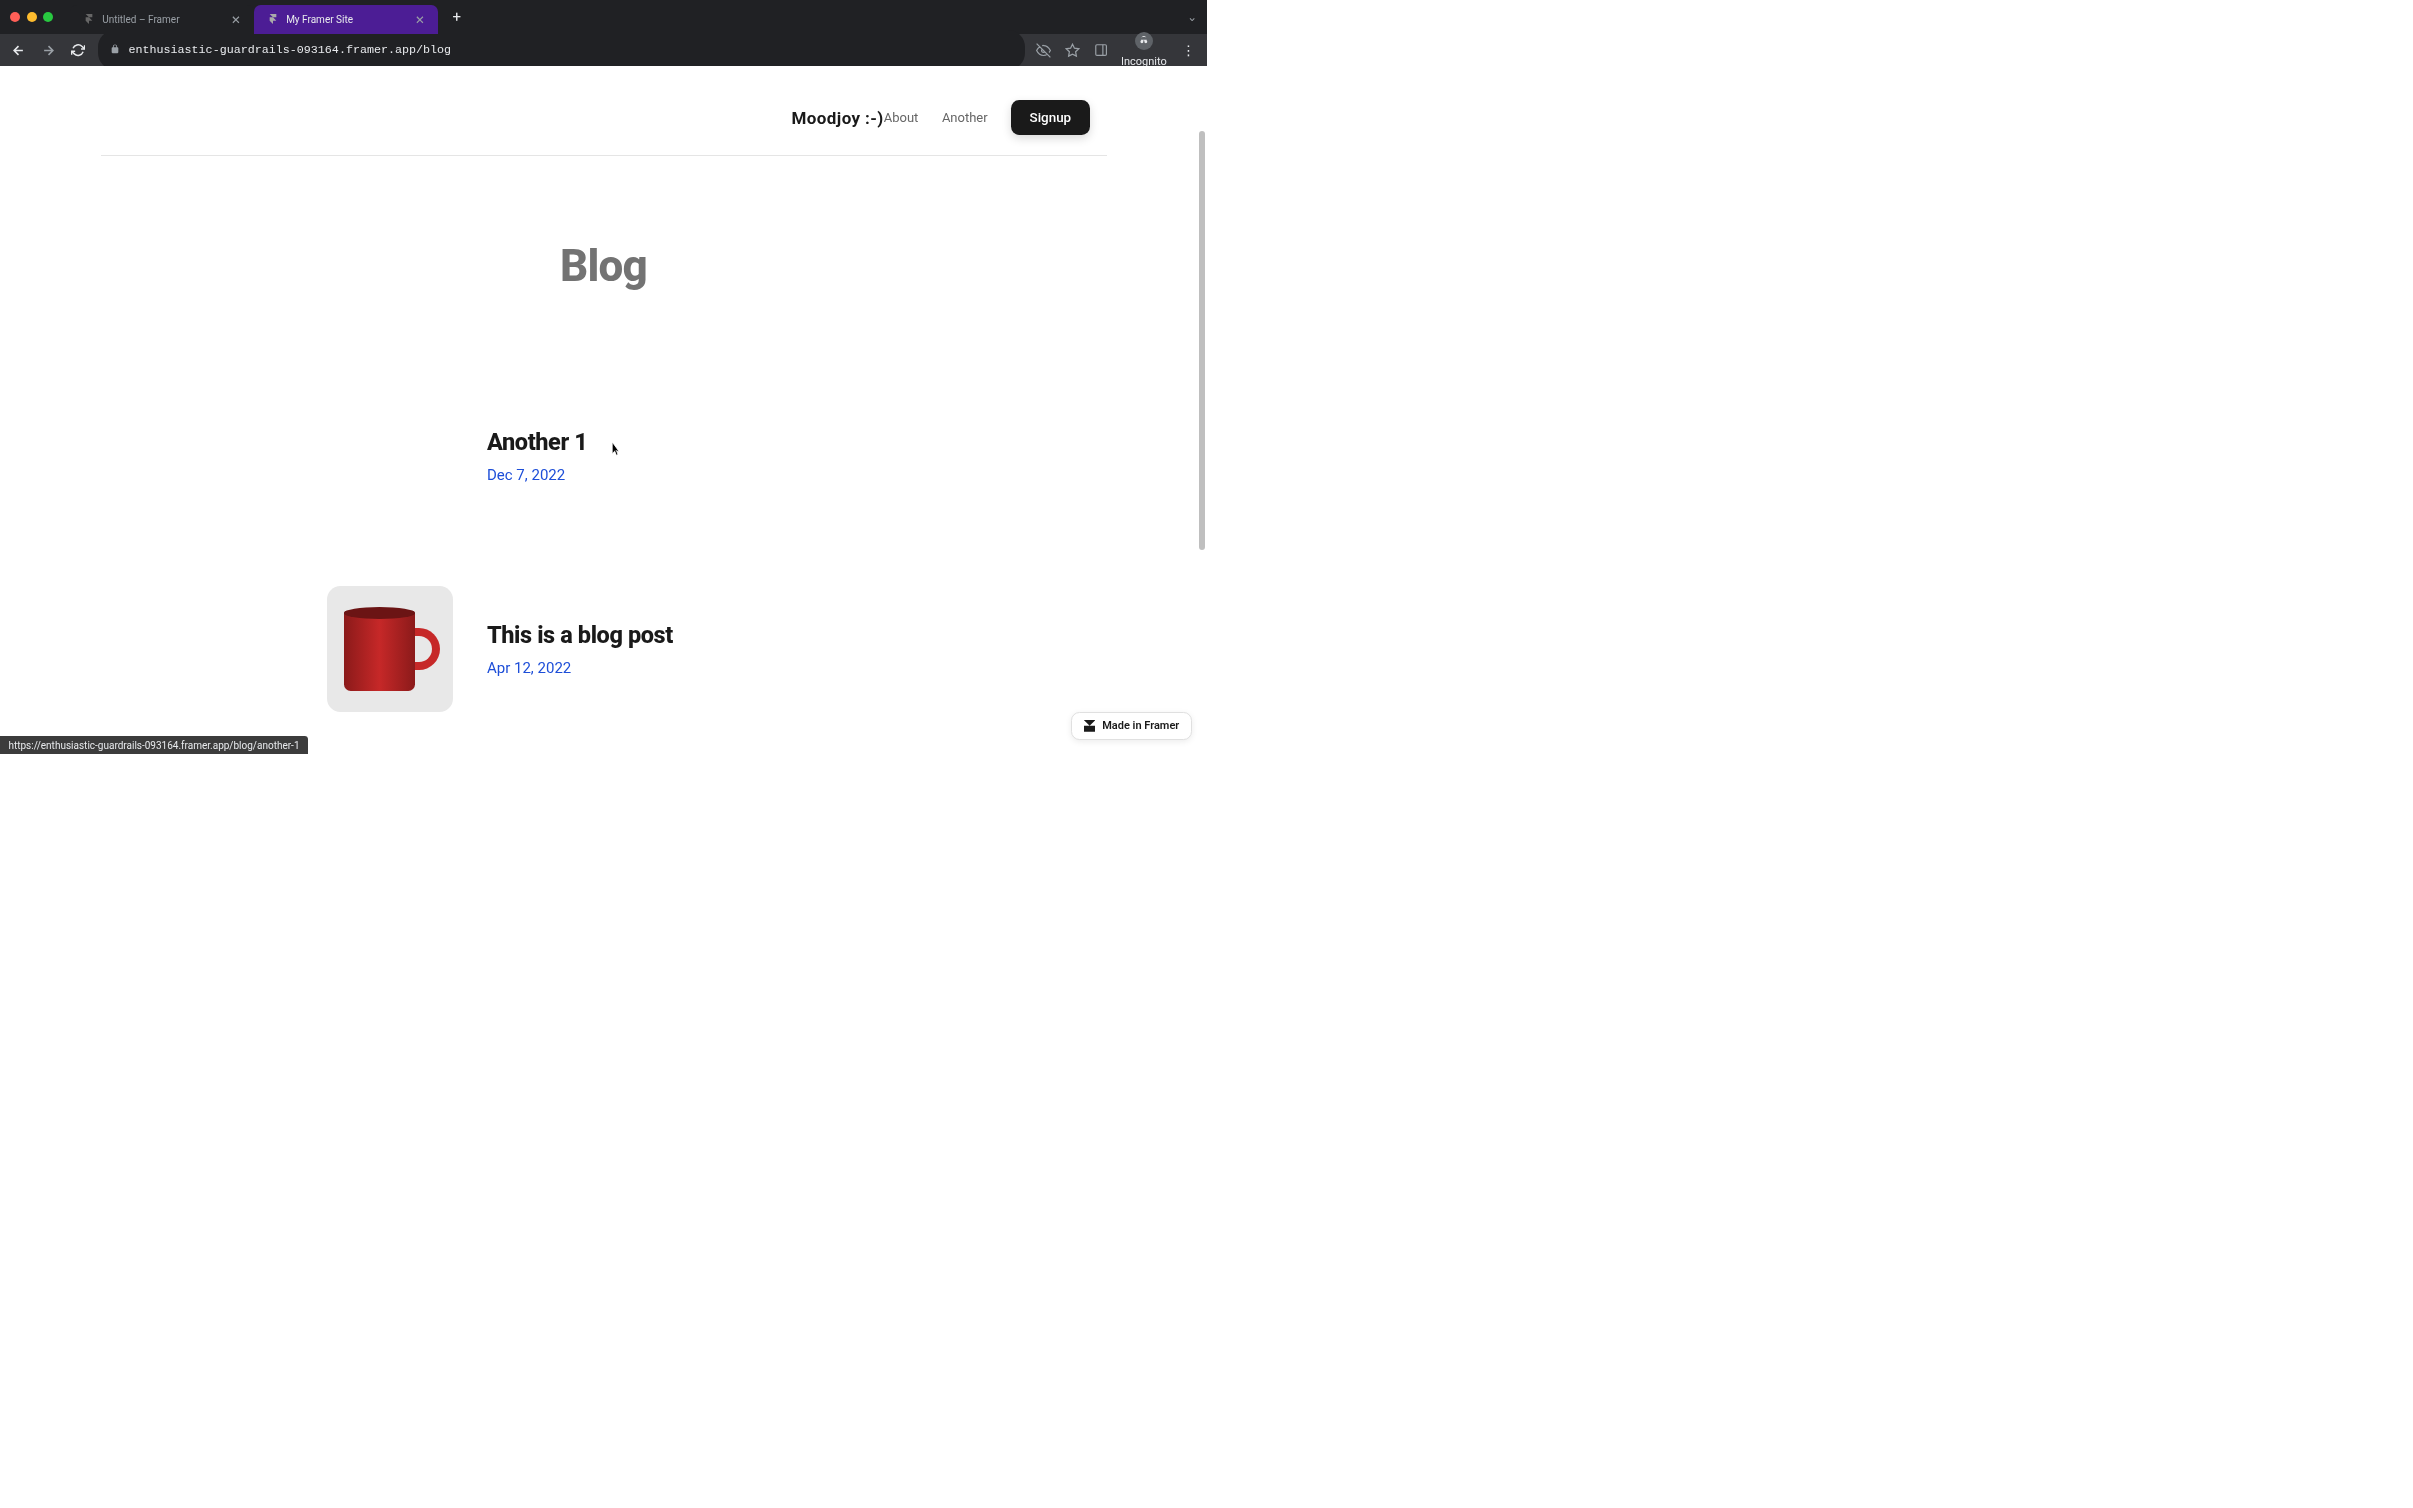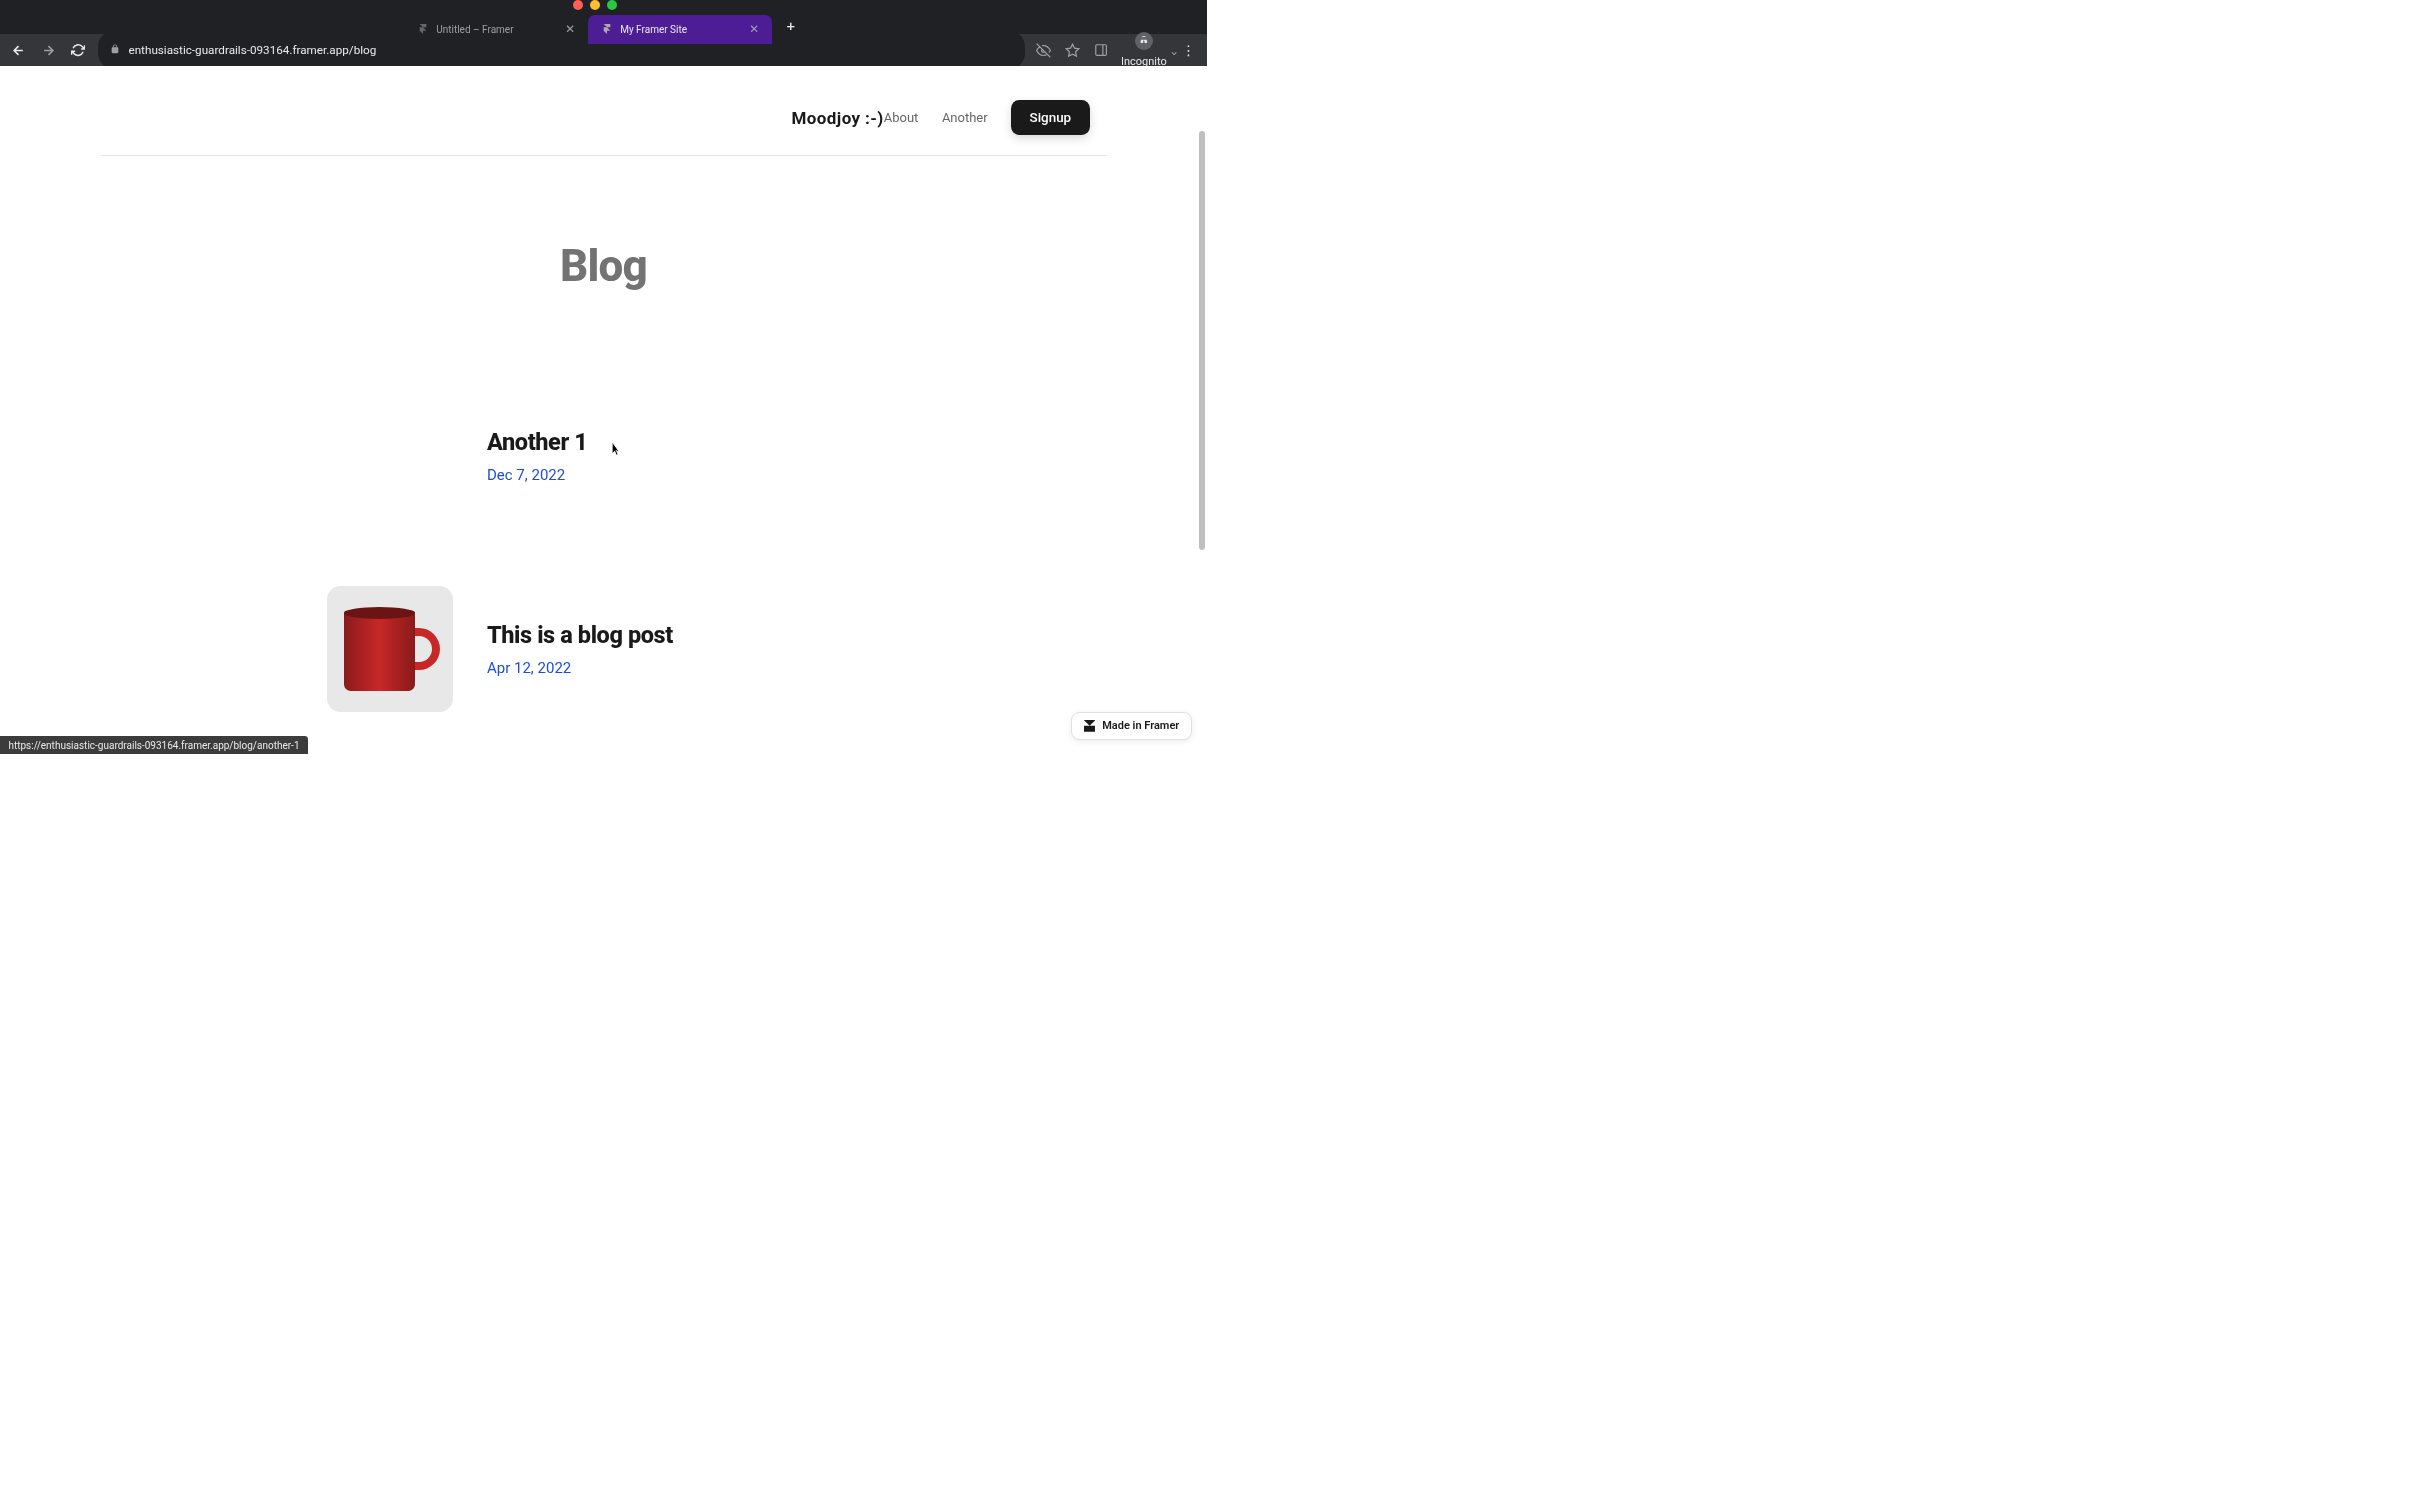--- a/index.html
+++ b/index.html
@@ -14,22 +14,21 @@
       height: 754px;
       overflow: hidden;
       position: relative;
     }
     
     .browser-chrome {
       background: #202124;
       height: 34px;
       display: flex;
       align-items: center;
-      padding: 0 28px;
-      flex-direction: column;
+      padding: 0 10px;
     }
     .traffic-lights {
       display: flex;
       gap: 6.7px;
       margin-right: 17px;
     }
     .traffic-light {
       width: 10px;
       height: 10px;
       border-radius: 50%;
@@ -126,20 +125,21 @@
     }
     .address-bar {
       flex: 1;
       background: #202124;
       border-radius: 17px;
       height: 40px;
       display: flex;
       align-items: center;
       padding: 0 11.7px;
       gap: 8.4px;
+      font-family: Liberation Mono, monospace;
     }
     .lock-icon {
       color: #9aa0a6;
       font-size: 10px;
     }
     .url-text {
       color: #e8eaed;
       font-size: 11.7px;
     }
     .addr-right {

